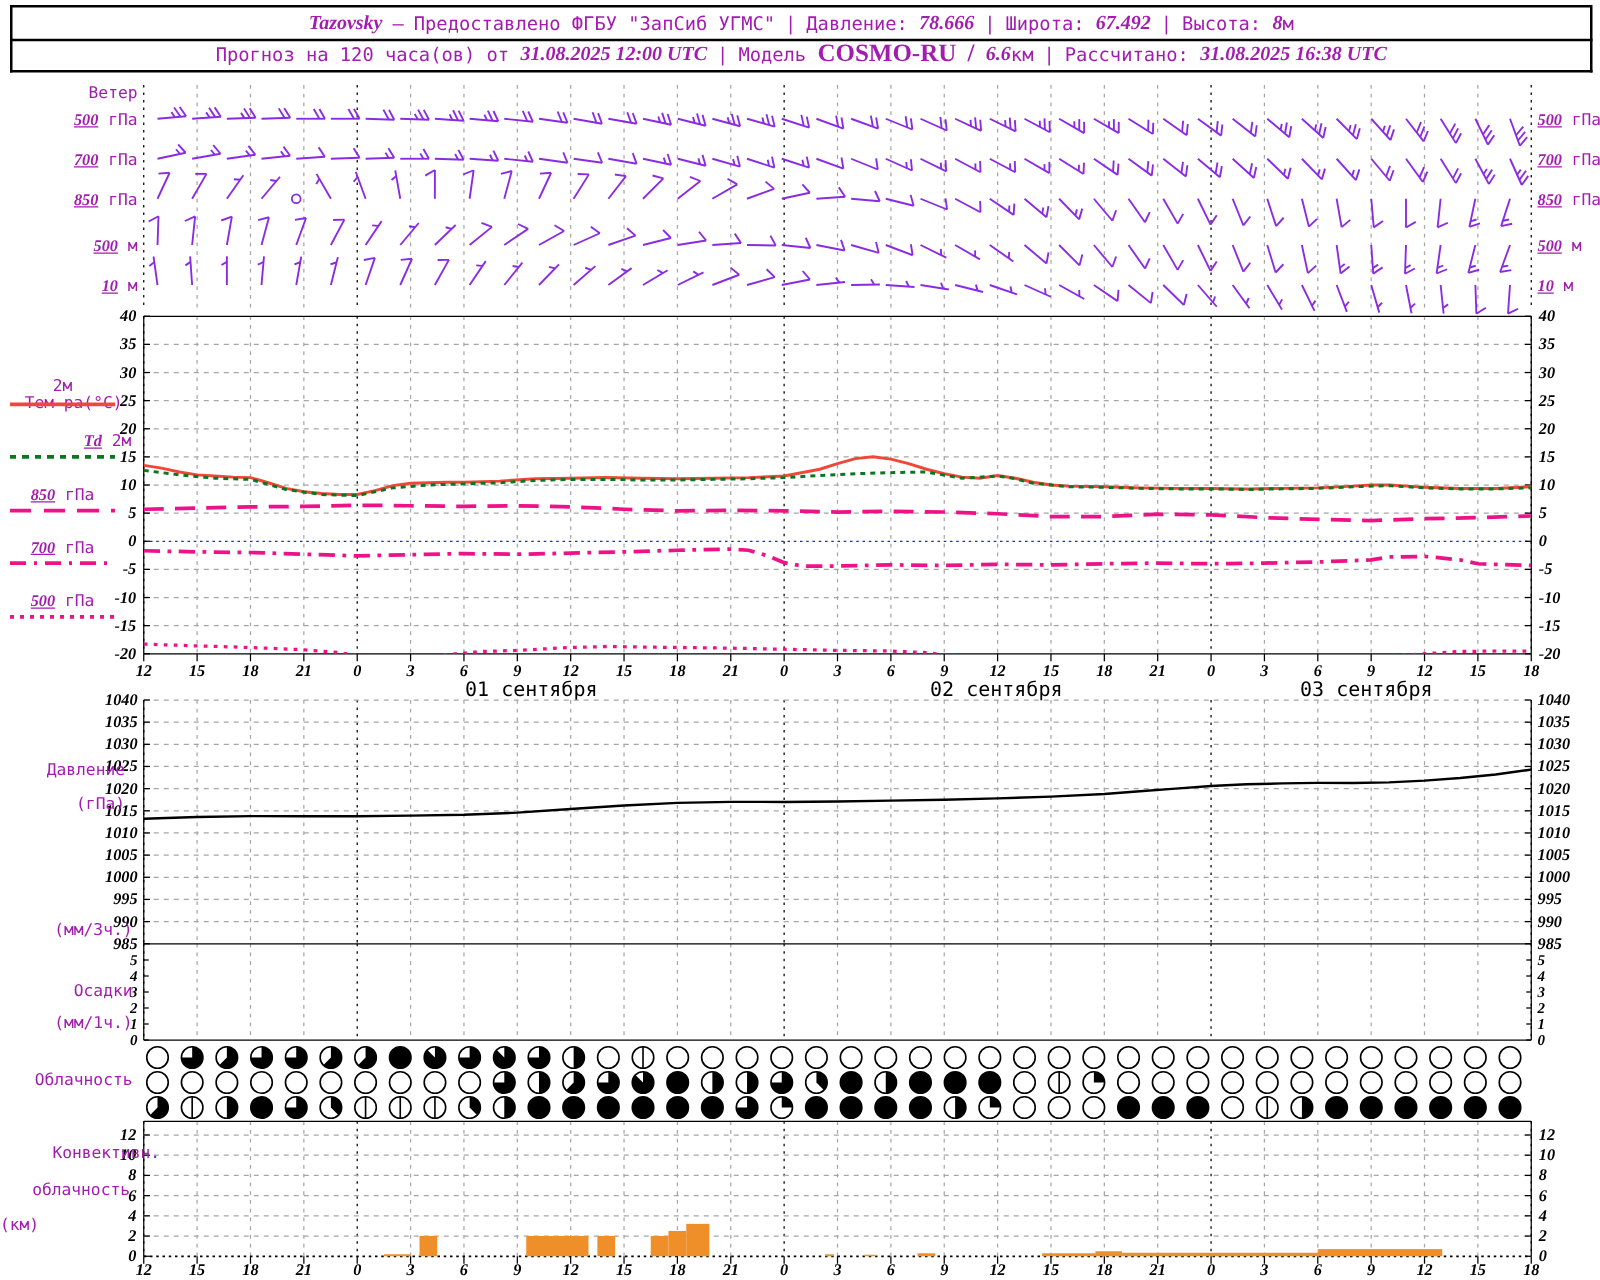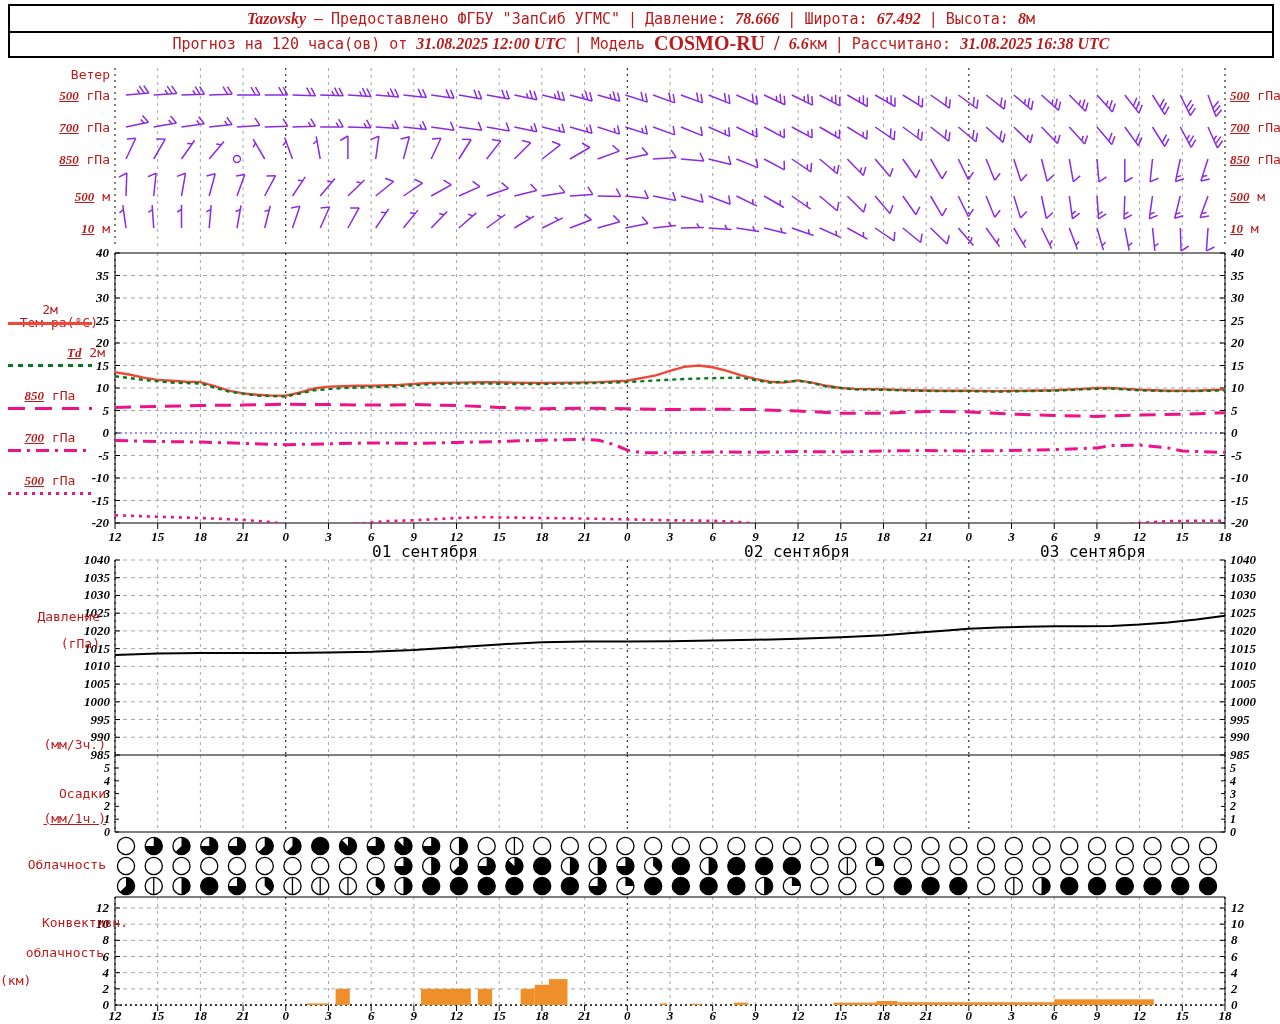--- a/index.html
+++ b/index.html
@@ -1,17 +1,17 @@
 <!DOCTYPE html>
 <html><head>
 <meta charset="utf-8">
 <style>
   html,body{margin:0;padding:0;background:#fff;}
   #page{position:relative;width:1280px;height:1024px;background:#fff;overflow:hidden;
-        font-family:"DejaVu Sans Mono",monospace;color:#b91c1c;}
+        font-family:"DejaVu Sans Mono",monospace;color:#a21caf;}
   .hbox{position:absolute;left:8px;width:1262px;height:25px;border:2px solid #000;
         display:flex;align-items:center;justify-content:center;font-size:15px;white-space:nowrap;}
   #hbox1{top:4px;}
   #hbox2{top:31px;border-top:none;}
   .val{font-family:"Liberation Serif",serif;font-style:italic;font-weight:bold;font-size:16px;}
   .mdl{font-family:"Liberation Serif",serif;font-weight:bold;font-size:20px;}
   .sep{padding:0 8px;}
   .lab{position:absolute;font:13px "DejaVu Sans Mono",monospace;white-space:nowrap;line-height:14px;}
   .lab .num{font:italic 700 13px "Liberation Serif",serif;text-decoration:underline;}
   .sample{position:absolute;left:8px;width:84px;height:3px;}
@@ -1229,19 +1229,19 @@
       <div class="lab" style="left: 0px; top: 388px; width: 100px; text-align: center;"><span class="num">850</span><span>&nbsp;гПа</span></div>
       <div class="sample s-dash-pink" style="top: 407px;"></div>
       <div class="lab" style="left: 0px; top: 430px; width: 100px; text-align: center;"><span class="num">700</span><span>&nbsp;гПа</span></div>
       <div class="sample s-dashdot-pink" style="top: 449px;"></div>
       <div class="lab" style="left: 0px; top: 473px; width: 100px; text-align: center;"><span class="num">500</span><span>&nbsp;гПа</span></div>
       <div class="sample s-dot-pink" style="top: 492px;"></div>
       <div class="lab" style="left: 0px; top: 610px; width: 100px; text-align: right;">Давление</div>
       <div class="lab" style="left: 0px; top: 637px; width: 100px; text-align: right;">(гПа)</div>
       <div class="lab" style="left: 0px; top: 738px; width: 106px; text-align: right;"><span>(мм/3ч.)</span></div>
       <div class="lab" style="left: 0px; top: 787px; width: 106px; text-align: right;">Осадки</div>
-      <div class="lab" style="left: 0px; top: 812px; width: 106px; text-align: right; text-decoration: underline;"><span>(мм/1ч.)</span></div>
+      <div class="lab" style="left: 0px; top: 812px; width: 106px; text-align: right;"><span>(мм/1ч.)</span></div>
       <div class="lab" style="left: 0px; top: 858px; width: 106px; text-align: right;">Облачность</div>
       <div class="lab" style="left: 0px; top: 916px; width: 128px; text-align: right;">Конвективн.</div>
       <div class="lab" style="left: 0px; top: 946px; width: 104px; text-align: right;">облачность</div>
       <div class="lab" style="left: 0px; top: 974px; width: 104px; ">(км)</div>
     </div>
 </div>
 
 </body></html>

